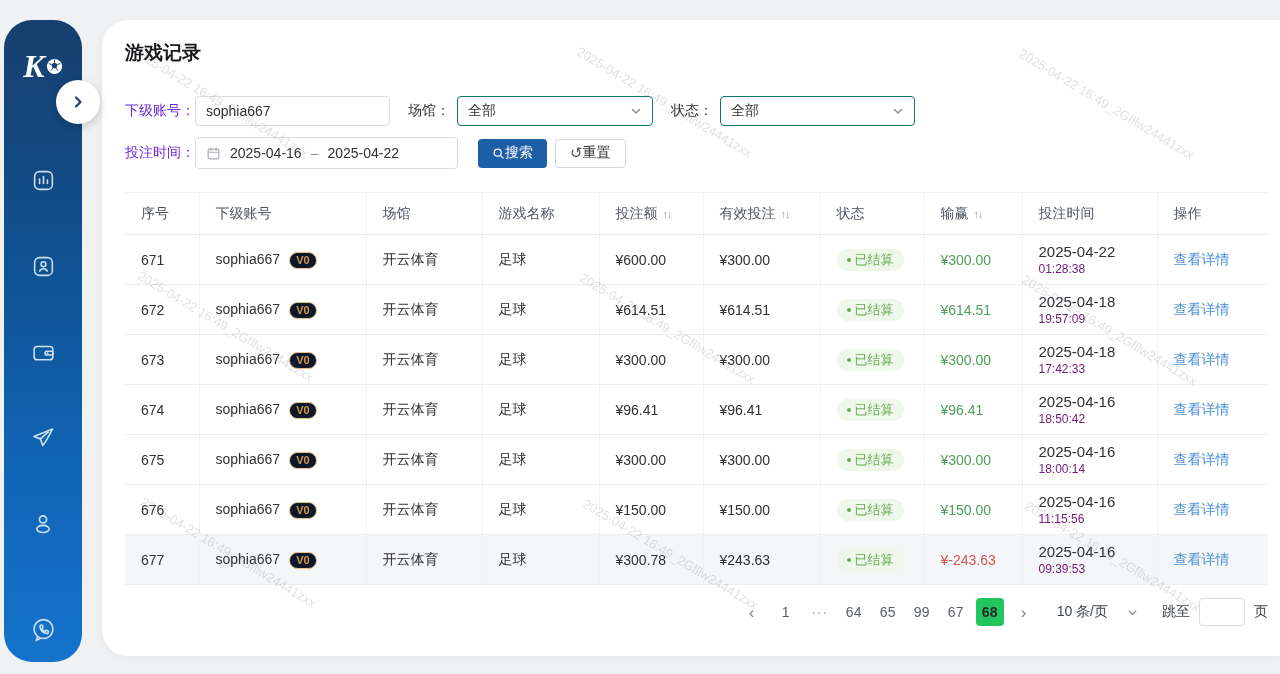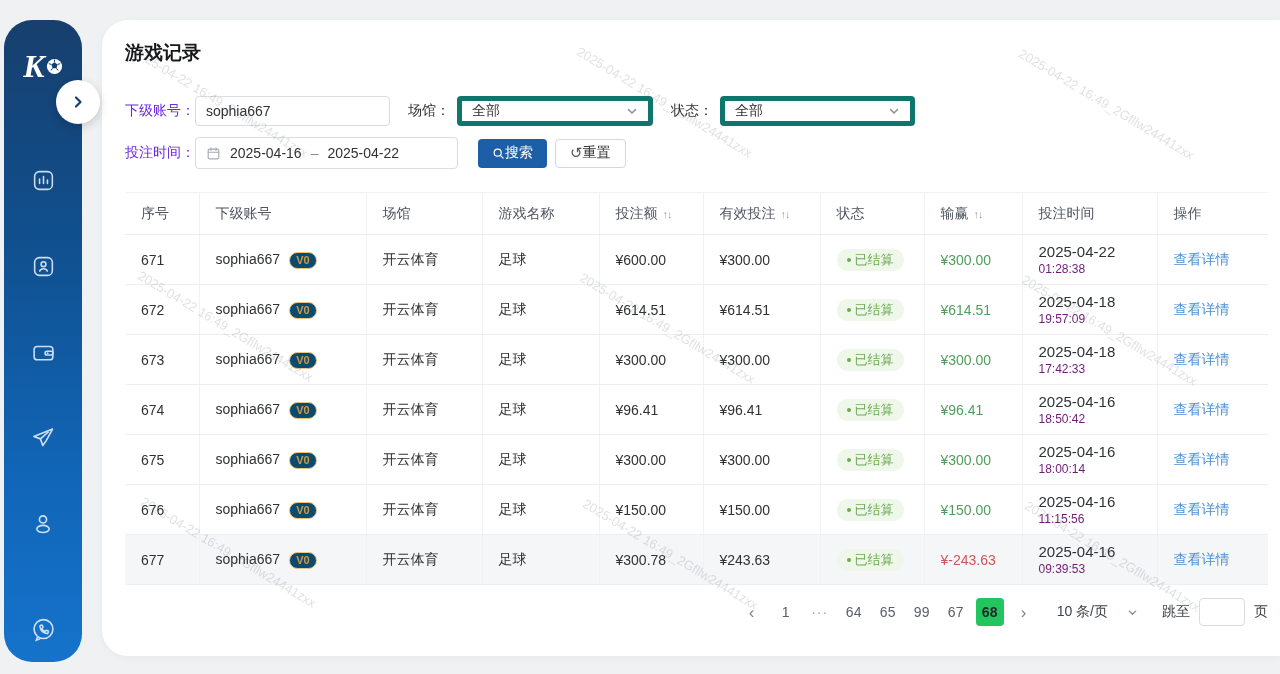--- a/index.html
+++ b/index.html
@@ -21,38 +21,38 @@
 
 .card{position:absolute;left:102px;top:20px;right:0;height:636px;background:#fff;
   border-radius:26px 0 0 26px;padding:20px 12px 0 23px;box-shadow:0 2px 10px rgba(0,0,0,.04)}
 .page-title{font-size:19px;font-weight:700;color:#17181a;margin-bottom:30px}
 
 
 .frow{display:flex;align-items:center;margin-bottom:11px}
 .flabel{width:70px;font-size:14px;color:#6d28d9;flex-shrink:0}
 .flabel2{margin-left:18px;margin-right:7px;font-size:14px;color:#333;flex-shrink:0}
 .tinput{width:195px;height:30px;border:1px solid #d9dce1;border-radius:4px;padding:0 10px;font-size:14px;color:#303133;outline:none;font-family:inherit}
-.select{width:196px;height:30px;border:5px solid #0f766e;border-radius:4px;display:flex;align-items:center;
+.select{width:196px;height:30px;border:1px solid #0f766e;border-radius:4px;display:flex;align-items:center;
   justify-content:space-between;padding:0 10px;font-size:14px;color:#303133;cursor:pointer;background:#fff}
 .datebox{width:263px;height:32px;border:1px solid #d9dce1;border-radius:4px;display:flex;align-items:center;
   padding:0 10px;gap:9px;font-size:14px;color:#303133;cursor:pointer;background:#fff}
 .datebox .sep{color:#8a9097}
 .btn{height:29px;padding:0 14px;border-radius:4px;display:flex;align-items:center;font-size:14px;cursor:pointer;border:none;font-family:inherit}
 .btn-primary{background:#1d5fa6;color:#fff;margin-left:20px}
 .btn-plain{background:#fff;border:1px solid #d4d7dc;color:#303133;margin-left:8px}
 
 
 table{margin-top:23px;width:1143px;border-collapse:collapse;table-layout:fixed}
 thead th{height:42px;font-weight:400;font-size:14px;color:#4e5560;text-align:left;padding:0 0 0 16px;
   border-bottom:1px solid #e9ebef;border-top:1px solid #f0f2f4;white-space:nowrap}
 th:not(:last-child),td:not(:last-child){border-right:1px solid #f0f2f4}
 tbody td{height:50px;font-size:14px;color:#303133;padding:0 0 0 16px;border-bottom:1px solid #eceef1;white-space:nowrap}
 tr.hl td{background:#f5f6f7}
 .badge{display:inline-block;margin-left:9px;padding:1px 6px 2px;border:1px solid #e8c687;border-radius:9px;
-  background:#0c4a6e;color:#cf9a45;font-size:11px;font-weight:700}
+  background:#0f172a;color:#cf9a45;font-size:11px;font-weight:700}
 .pill{display:inline-flex;align-items:center;gap:4px;height:22px;padding:0 10px;border-radius:11px;background:#eef7ea;color:#6cab53;font-size:13px}
 .pill .dot{width:4px;height:4px;border-radius:50%;background:#6cab53}
 .win-pos{color:#4f9e5c}
 .win-neg{color:#d05558}
 .date-main{font-size:15px;color:#2f3236;font-weight:500;line-height:1.3}
 .date-sub{font-size:12px;color:#701a75;line-height:1.25}
 .link{color:#4a90d6;cursor:pointer;text-decoration:none}
 .sort{margin-left:5px;color:#9aa1a9;font-size:11px;letter-spacing:-1px}
 
 

